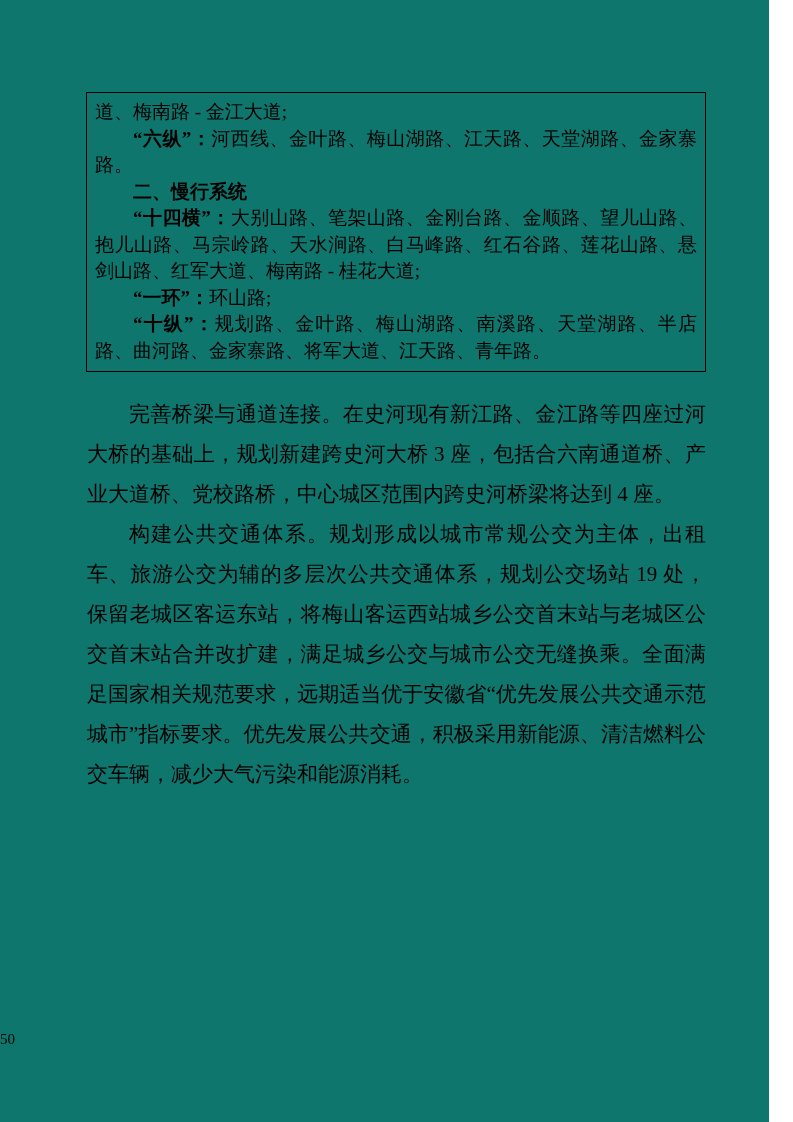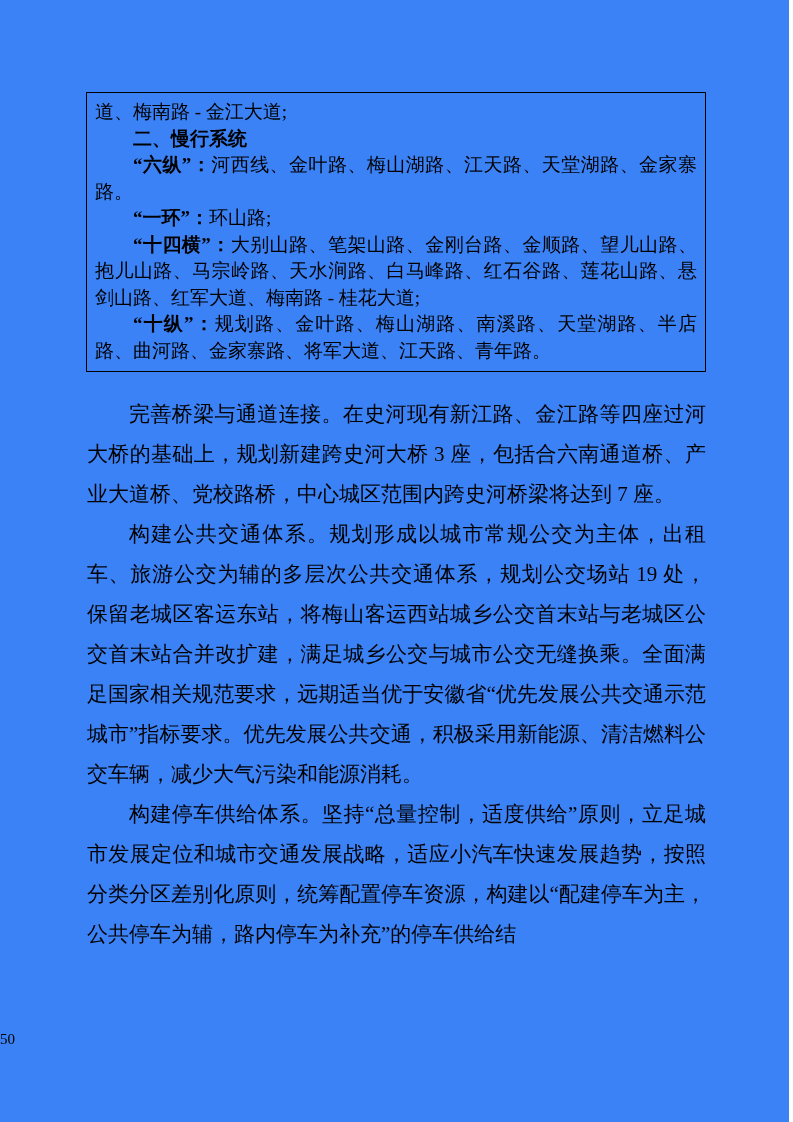--- a/index.html
+++ b/index.html
@@ -4,25 +4,24 @@
 <style>
   html, body {
     margin: 0;
     padding: 0;
     background: #ffffff;
   }
   .page {
     position: relative;
     width: 769px;
     height: 1122px;
-    background: #3b82f6;
+    background: #0f766e;
     color: #000000;
     font-family: "Liberation Serif", serif;
     overflow: hidden;
-    padding-left: 20px;
   }
   
   .road-box {
     position: absolute;
     left: 86px;
     top: 92px;
     width: 620px;
     border: 1.5px solid #000000;
     padding: 6px 8px 7px 8px;
     box-sizing: border-box;
@@ -67,28 +66,27 @@
     color: #000000;
   }
 </style>
 </head>
 <body>
 
 <div class="page">
 
   <div class="road-box">
     <p class="cont">道、梅南路 - 金江大道;</p>
+    <p><span class="lbl">“六纵”：</span><span>河西线、金叶路、梅山湖路、江天路、天堂湖路、金家寨路。</span></p>
     <p><span class="hd">二、慢行系统</span></p>
-    <p><span class="lbl">“六纵”：</span><span>河西线、金叶路、梅山湖路、江天路、天堂湖路、金家寨路。</span></p>
+    <p><span class="lbl">“十四横”：</span><span>大别山路、笔架山路、金刚台路、金顺路、望儿山路、抱儿山路、马宗岭路、天水涧路、白马峰路、红石谷路、莲花山路、悬剑山路、红军大道、梅南路 - 桂花大道;</span></p>
     <p><span class="lbl">“一环”：</span><span>环山路;</span></p>
-    <p><span class="lbl">“十四横”：</span><span>大别山路、笔架山路、金刚台路、金顺路、望儿山路、抱儿山路、马宗岭路、天水涧路、白马峰路、红石谷路、莲花山路、悬剑山路、红军大道、梅南路 - 桂花大道;</span></p>
     <p><span class="lbl">“十纵”：</span><span>规划路、金叶路、梅山湖路、南溪路、天堂湖路、半店路、曲河路、金家寨路、将军大道、江天路、青年路。</span></p>
   </div>
 
   <div class="content">
-    <p>完善桥梁与通道连接。在史河现有新江路、金江路等四座过河大桥的基础上，规划新建跨史河大桥 3 座，包括合六南通道桥、产业大道桥、党校路桥，中心城区范围内跨史河桥梁将达到 7 座。</p>
+    <p>完善桥梁与通道连接。在史河现有新江路、金江路等四座过河大桥的基础上，规划新建跨史河大桥 3 座，包括合六南通道桥、产业大道桥、党校路桥，中心城区范围内跨史河桥梁将达到 4 座。</p>
     <p>构建公共交通体系。规划形成以城市常规公交为主体，出租车、旅游公交为辅的多层次公共交通体系，规划公交场站 19 处，保留老城区客运东站，将梅山客运西站城乡公交首末站与老城区公交首末站合并改扩建，满足城乡公交与城市公交无缝换乘。全面满足国家相关规范要求，远期适当优于安徽省“优先发展公共交通示范城市”指标要求。优先发展公共交通，积极采用新能源、清洁燃料公交车辆，减少大气污染和能源消耗。</p>
-    <p>构建停车供给体系。坚持“总量控制，适度供给”原则，立足城市发展定位和城市交通发展战略，适应小汽车快速发展趋势，按照分类分区差别化原则，统筹配置停车资源，构建以“配建停车为主，公共停车为辅，路内停车为补充”的停车供给结</p>
   </div>
 
   <div class="pageno">50</div>
 
 </div>
 
 </body></html>

